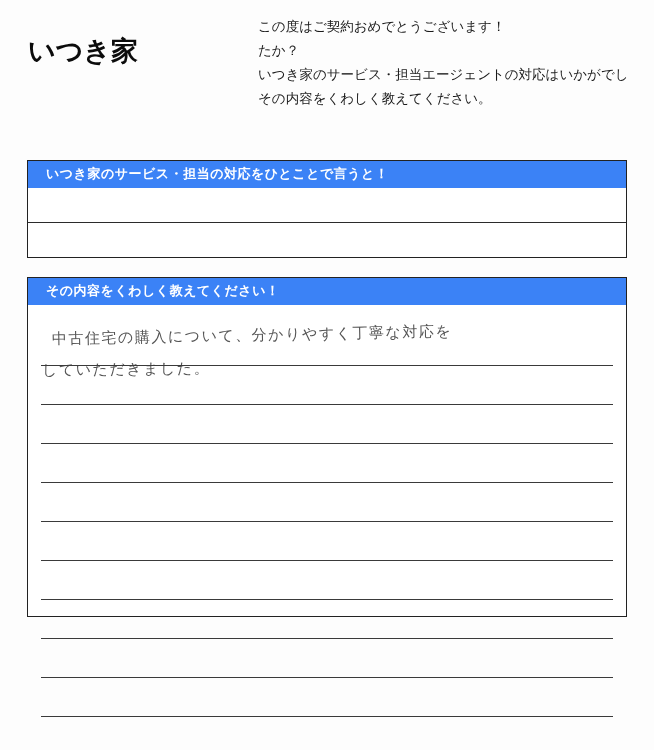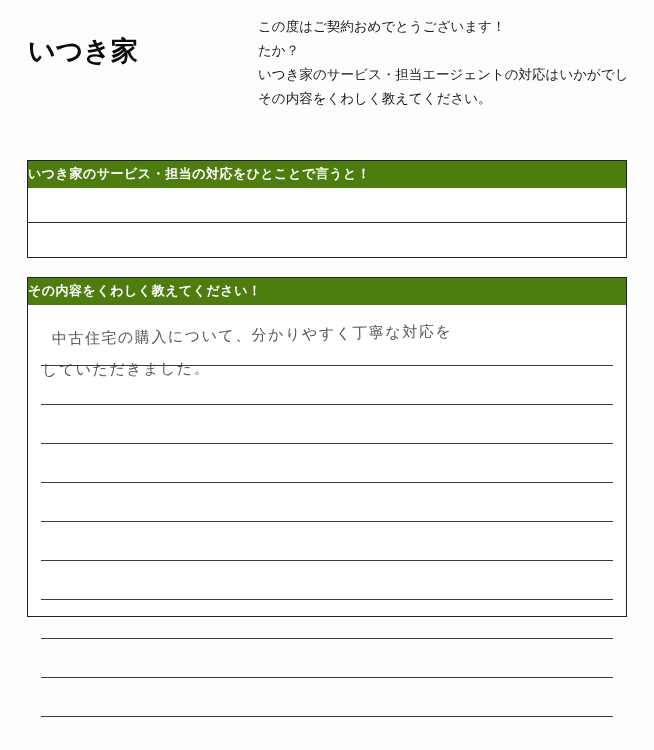--- a/index.html
+++ b/index.html
@@ -71,27 +71,27 @@
   
   .section {
     position: absolute;
     left: 27px;
     width: 600px;
     border: 1px solid #222;
     box-sizing: border-box;
     background: #fff;
   }
   .section-title {
-    background: #4d7c0f;
+    background: #3b82f6;
     color: #ffffff;
     font-family: "DejaVu Sans", sans-serif;
     font-size: 13px;
     font-weight: bold;
     letter-spacing: 0.5px;
-    padding: 5px 0 6px 0;
+    padding: 5px 0 6px 18px;
     line-height: 16px;
     white-space: nowrap;
   }
 
   
   #short-box {
     top: 160px;
     height: 98px;
   }
   .short-body {

